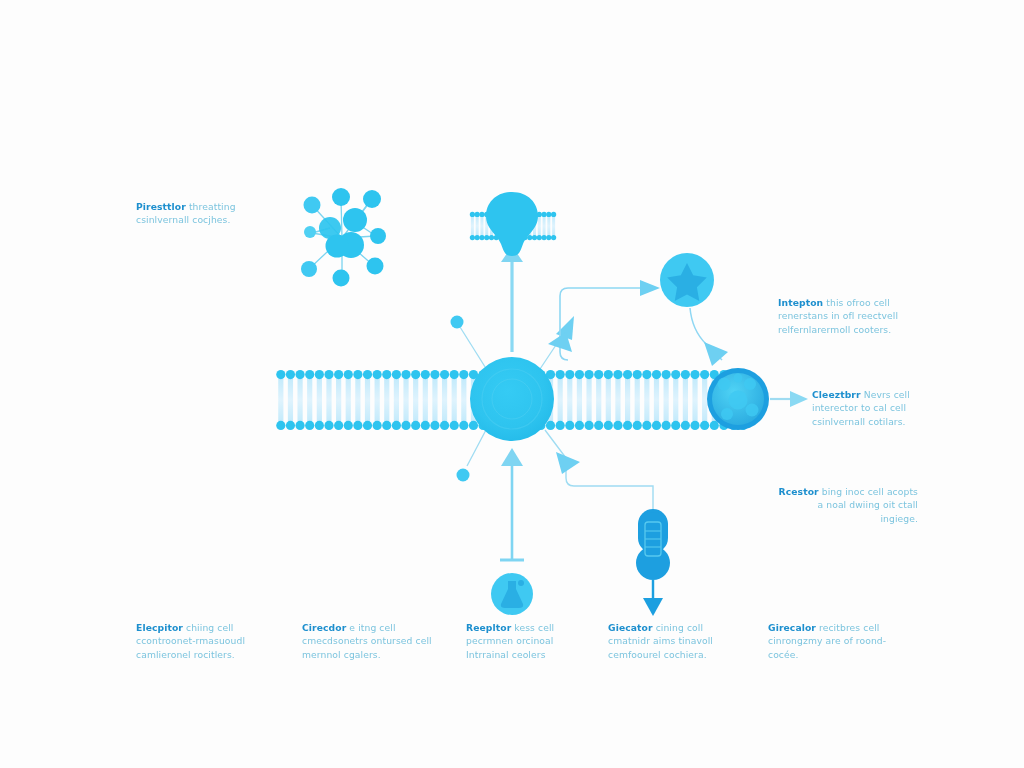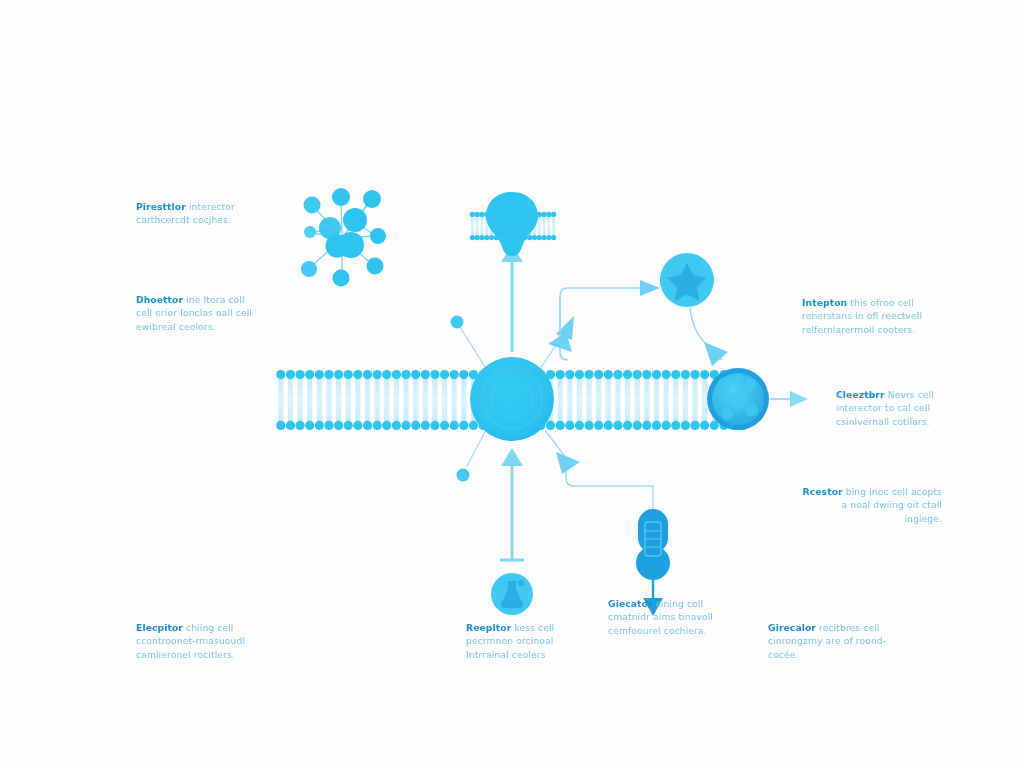--- a/index.html
+++ b/index.html
@@ -24,21 +24,21 @@
     filter:blur(0.45px);
     -webkit-font-smoothing:antialiased;
   }
   .caption .lead{
     font-weight:bold;
     color:#1d8fce;
   }
   .caption .body{color:#7cc4de;}
 
   .c-left{width:120px;}
-  .c-right{width:140px;margin-left:24px;}
+  .c-right{width:140px;}
   .c-bot{width:130px;}
 </style>
 </head>
 <body>
 
 <div id="stage">
 
   <svg class="layer" viewBox="0 0 1024 768">
     <defs>
       <linearGradient id="tailGrad" x1="0" y1="0" x2="0" y2="1">
@@ -398,27 +398,23 @@
       <circle cx="653" cy="563" r="17" fill="#1d9fe0"></circle>
       <rect x="645" y="522" width="16" height="34" rx="3" fill="none" stroke="#57c9ef" stroke-width="1.3"></rect>
       <line x1="645" y1="531" x2="661" y2="531" stroke="#57c9ef" stroke-width="1.1"></line>
       <line x1="645" y1="539" x2="661" y2="539" stroke="#57c9ef" stroke-width="1.1"></line>
       <line x1="645" y1="547" x2="661" y2="547" stroke="#57c9ef" stroke-width="1.1"></line>
     </g>
   </svg>
 
   <div class="caption c-left" style="left:136px;top:200px;">
     <span class="lead">Piresttlor</span>
-    <span class="body">interector carthcercdt cocjhes.</span>
-  </div>
-
-  <div class="caption c-left" style="left:136px;top:293px;">
-    <span class="lead">Dhoettor</span>
-    <span class="body">ine Itora coll cell erior Ionclas oall cell ewibreal ceolors.</span>
-  </div>
+    <span class="body">threatting csinlvernall cocjhes.</span>
+  </div>
+
 
 
   <div class="caption c-right" style="left:778px;top:296px;">
     <span class="lead">Intepton</span>
     <span class="body">this ofroo cell renerstans in ofl reectvell relfernlarermoll cooters.</span>
   </div>
 
   <div class="caption c-right" style="left:812px;top:388px;">
     <span class="lead">Cleeztbrr</span>
     <span class="body">Nevrs cell interector to cal cell csinlvernall cotilars.</span>
@@ -427,27 +423,31 @@
   <div class="caption c-right" style="left:778px;top:485px;text-align:right;">
     <span class="lead">Rcestor</span>
     <span class="body">bing inoc cell acopts a noal dwiing oit ctall ingiege.</span>
   </div>
 
   <div class="caption c-bot" style="left:136px;top:621px;">
     <span class="lead">Elecpitor</span>
     <span class="body">chiing cell ccontroonet-rmasuoudl camlieronel rocitlers.</span>
   </div>
 
+  <div class="caption c-bot" style="left:302px;top:621px;">
+    <span class="lead">Cirecdor</span>
+    <span class="body">e itng cell cmecdsonetrs ontursed cell mernnol cgalers.</span>
+  </div>
 
   <div class="caption c-bot" style="left:466px;top:621px;">
     <span class="lead">Reepltor</span>
     <span class="body">kess cell pecrmnen orcinoal Intrrainal ceolers</span>
   </div>
 
-  <div class="caption c-bot" style="left:608px;top:597px;">
+  <div class="caption c-bot" style="left:608px;top:621px;">
     <span class="lead">Giecator</span>
     <span class="body">cining coll cmatnidr aims tinavoll cemfoourel cochiera.</span>
   </div>
 
   <div class="caption c-bot" style="left:768px;top:621px;">
     <span class="lead">Girecalor</span>
     <span class="body">recitbres cell cinrongzmy are of roond-cocée.</span>
   </div>
 
 </div>

